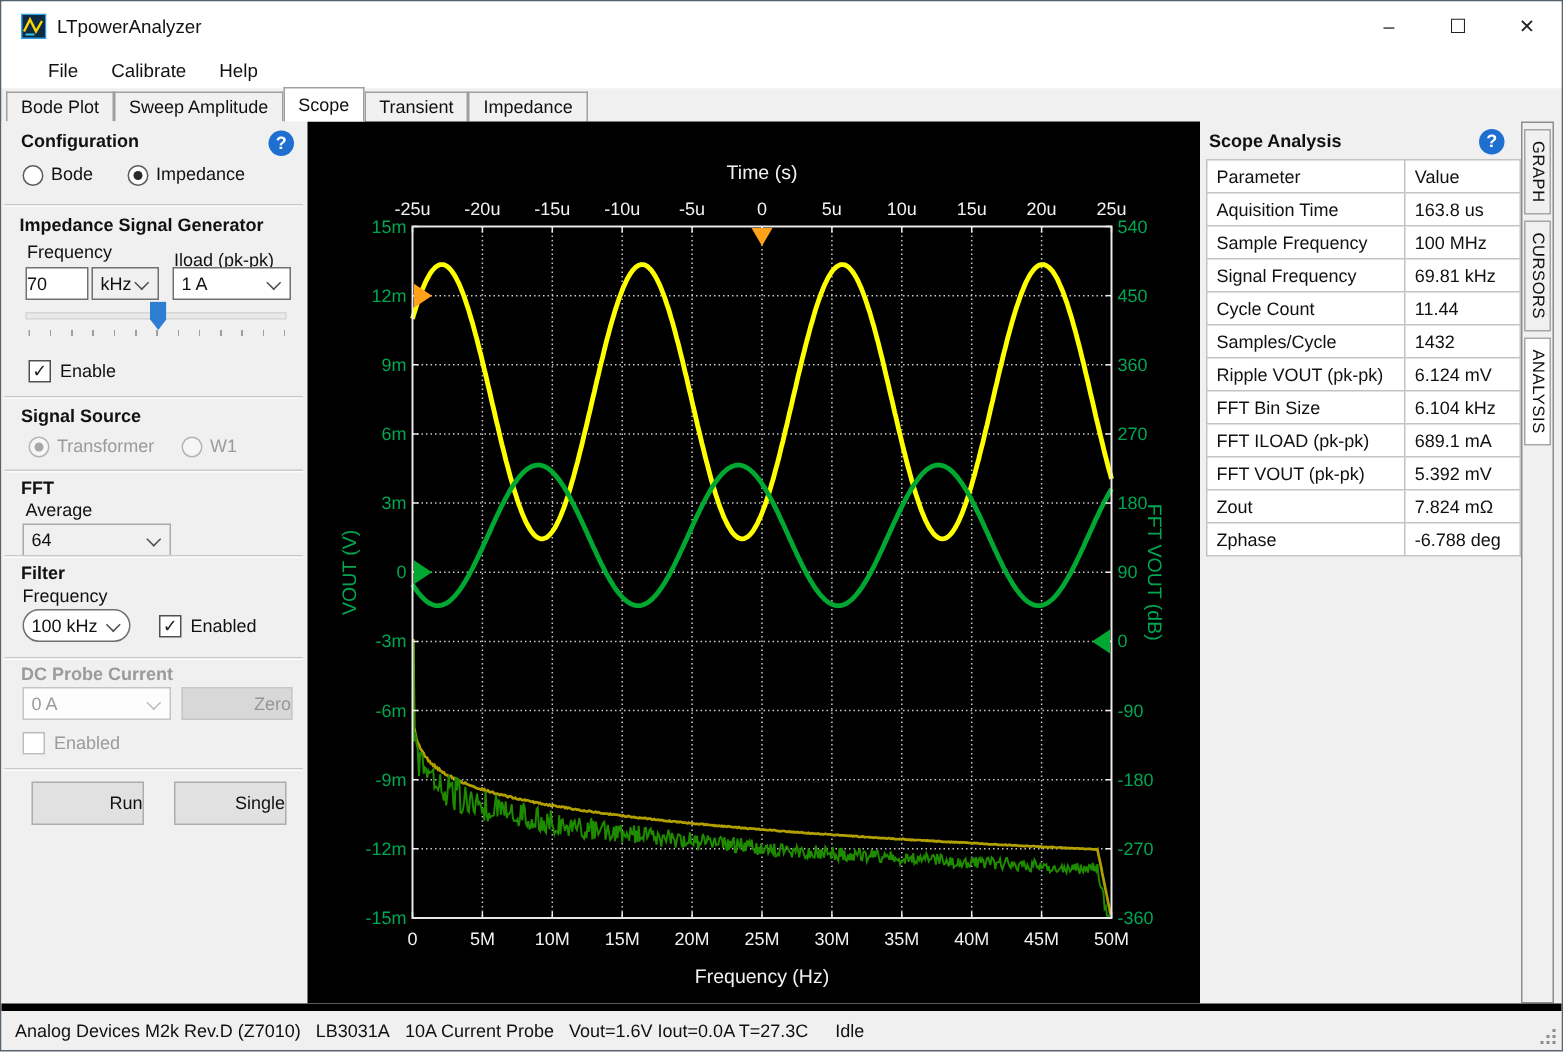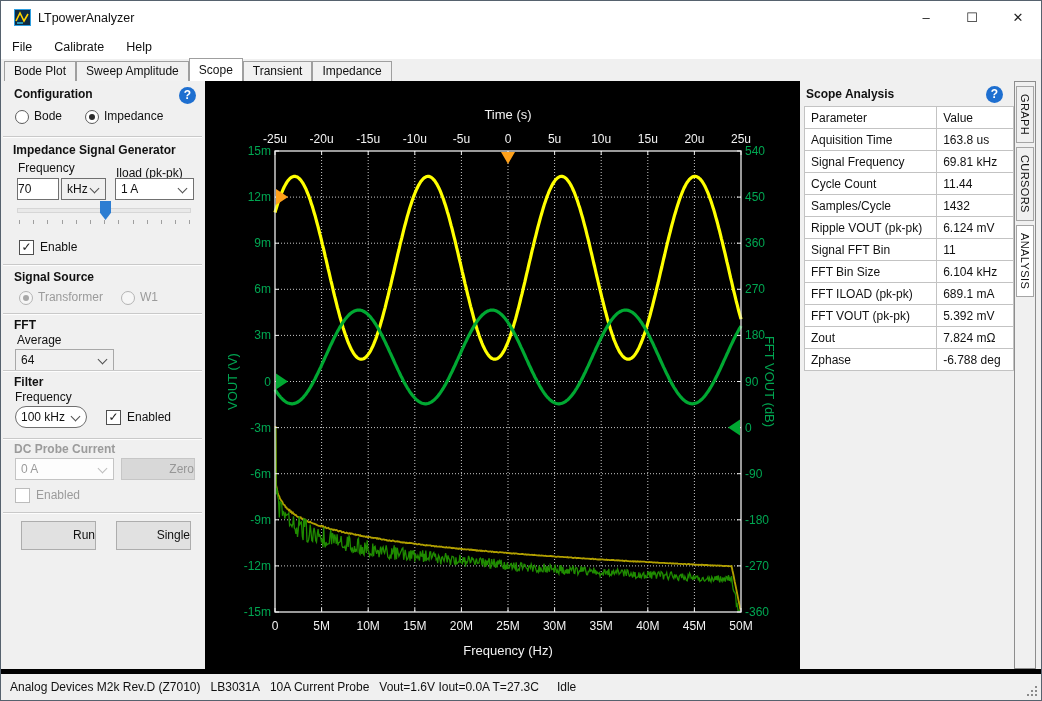--- a/index.html
+++ b/index.html
@@ -7,21 +7,21 @@
   .window{position:absolute;inset:0;background:#f0f0f0;border:1px solid #56626e;box-sizing:border-box;}
 
   
   .titlebar{position:absolute;left:0;top:0;width:1040px;height:33px;background:#ffffff;display:flex;align-items:center;}
   .appicon{width:17px;height:17px;margin-left:13px;display:inline-block;}
   .apptitle{font-size:12.5px;color:#111;margin-left:7px;}
   .winbtns{position:absolute;right:0;top:0;height:33px;display:flex;}
   .winbtn{width:46px;height:33px;display:flex;align-items:center;justify-content:center;font-size:13px;color:#222;}
 
   
-  .menubar{position:absolute;left:0;top:33px;width:1040px;height:25px;background:#ffffff;display:flex;align-items:center;padding-left:0;box-sizing:border-box;}
+  .menubar{position:absolute;left:0;top:33px;width:1040px;height:25px;background:#ffffff;display:flex;align-items:center;padding-left:20px;box-sizing:border-box;}
   .menu-item{font-size:12.5px;color:#111;padding:3px 11px;}
 
   
   .tabbar{position:absolute;left:0;top:58px;width:1040px;height:22px;background:#f0f0f0;display:flex;align-items:flex-end;padding-left:3px;box-sizing:border-box;}
   .tab{font-size:12px;color:#111;background:#f1f1f1;border:1px solid #9f9f9f;border-bottom:none;padding:2px 9px 3px 9px;margin-right:0px;height:14px;line-height:14px;}
   .tab.active{background:#ffffff;padding-top:4px;height:15px;position:relative;z-index:2;}
 
   
   .content{position:absolute;left:0;top:80px;width:1040px;height:588px;background:#f0f0f0;}
   .left-panel{position:absolute;left:0;top:0;width:204px;height:588px;background:#f0f0f0;}
@@ -321,38 +321,38 @@
             <th class="col-param">Parameter</th>
             <th class="col-value">Value</th>
           </tr>
         </thead>
         <tbody>
             <tr>
               <td>Aquisition Time</td>
               <td>163.8 us</td>
             </tr>
             <tr>
+              <td>Sample Frequency</td>
+              <td>100 MHz</td>
+            </tr>
+            <tr>
               <td>Signal Frequency</td>
               <td>69.81 kHz</td>
             </tr>
             <tr>
               <td>Cycle Count</td>
               <td>11.44</td>
             </tr>
             <tr>
               <td>Samples/Cycle</td>
               <td>1432</td>
             </tr>
             <tr>
               <td>Ripple VOUT (pk-pk)</td>
               <td>6.124 mV</td>
-            </tr>
-            <tr>
-              <td>Signal FFT Bin</td>
-              <td>11</td>
             </tr>
             <tr>
               <td>FFT Bin Size</td>
               <td>6.104 kHz</td>
             </tr>
             <tr>
               <td>FFT ILOAD (pk-pk)</td>
               <td>689.1 mA</td>
             </tr>
             <tr>

